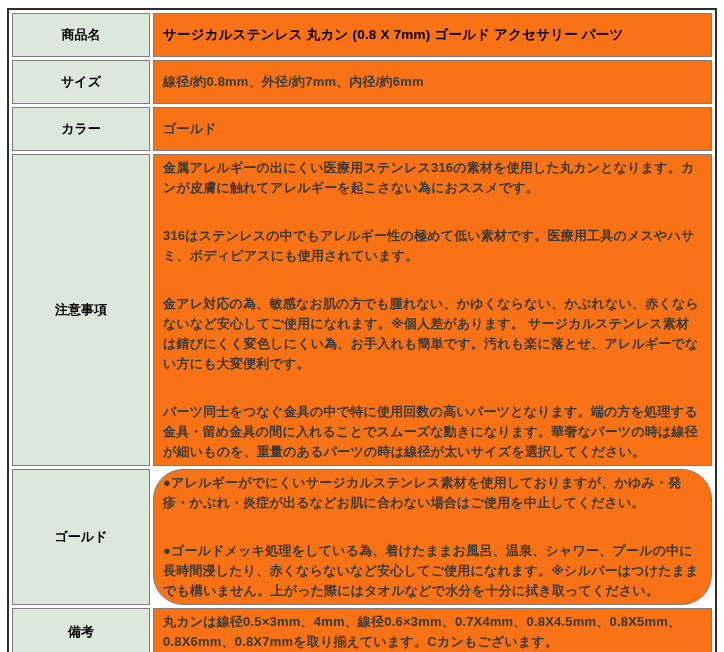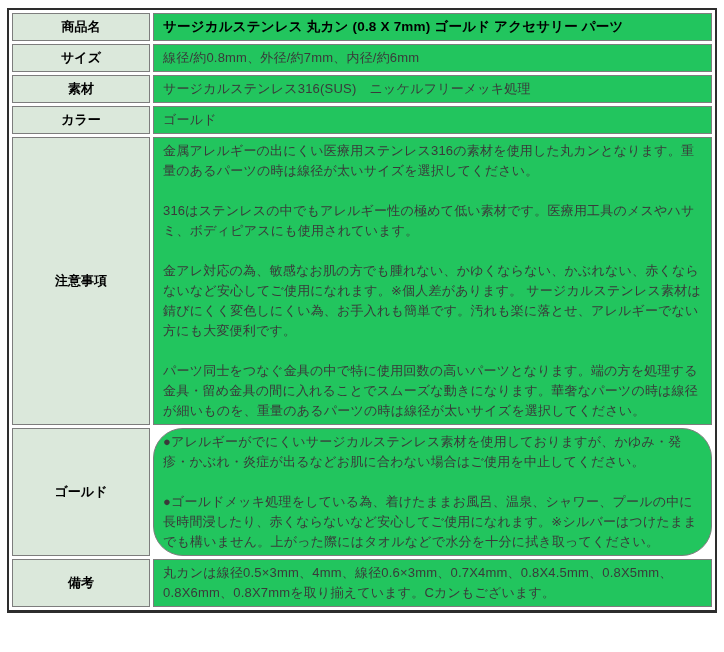--- a/index.html
+++ b/index.html
@@ -29,39 +29,40 @@
   }
   table.spec th.label {
     width: 128px;
     background: #dbe8db;
     border: 1px solid #7d7d7d;
     font-size: 13px;
     font-weight: bold;
     color: #000000;
     text-align: center;
     vertical-align: middle;
-    padding: 3px 4px;
+    padding: 11px 4px;
     line-height: 20px;
   }
   table.spec td.value {
     border: 1px solid #7d7d7d;
-    background: #22c55e;
+    background: #f97316;
     font-size: 13px;
     color: #3a3a3a;
     line-height: 20px;
     vertical-align: middle;
     padding: 3px 9px;
     letter-spacing: 0.2px;
   }
   td.value p {
     margin: 0;
     padding: 0;
+    font-weight: bold;
   }
   td.value p + p {
-    margin-top: 20px; 
+    margin-top: 28px; 
   }
   td.value.title-cell p {
     font-weight: bold;
     color: #000000;
     font-size: 13.5px;
   }
   td.value.multiline {
     vertical-align: top;
     padding-top: 5px;
     padding-bottom: 5px;
@@ -85,38 +86,32 @@
         </td>
       </tr>
 
       <tr>
         <th class="label">サイズ</th>
         <td class="value">
           <p>線径/約0.8mm、外径/約7mm、内径/約6mm</p>
         </td>
       </tr>
 
-      <tr>
-        <th class="label">素材</th>
-        <td class="value">
-          <p>サージカルステンレス316(SUS)　ニッケルフリーメッキ処理</p>
-        </td>
-      </tr>
 
       <tr>
         <th class="label">カラー</th>
         <td class="value">
           <p>ゴールド</p>
         </td>
       </tr>
 
       <tr>
         <th class="label">注意事項</th>
         <td class="value multiline">
-          <p>金属アレルギーの出にくい医療用ステンレス316の素材を使用した丸カンとなります。重量のあるパーツの時は線径が太いサイズを選択してください。</p>
+          <p>金属アレルギーの出にくい医療用ステンレス316の素材を使用した丸カンとなります。カンが皮膚に触れてアレルギーを起こさない為におススメです。</p>
           <p>316はステンレスの中でもアレルギー性の極めて低い素材です。医療用工具のメスやハサミ、ボディピアスにも使用されています。</p>
           <p>金アレ対応の為、敏感なお肌の方でも腫れない、かゆくならない、かぶれない、赤くならないなど安心してご使用になれます。※個人差があります。 サージカルステンレス素材は錆びにくく変色しにくい為、お手入れも簡単です。汚れも楽に落とせ、アレルギーでない方にも大変便利です。</p>
           <p>パーツ同士をつなぐ金具の中で特に使用回数の高いパーツとなります。端の方を処理する金具・留め金具の間に入れることでスムーズな動きになります。華奢なパーツの時は線径が細いものを、重量のあるパーツの時は線径が太いサイズを選択してください。</p>
         </td>
       </tr>
 
       <tr>
         <th class="label">ゴールド</th>
         <td class="value multiline caution-cell">
           <p>●アレルギーがでにくいサージカルステンレス素材を使用しておりますが、かゆみ・発疹・かぶれ・炎症が出るなどお肌に合わない場合はご使用を中止してください。</p>

